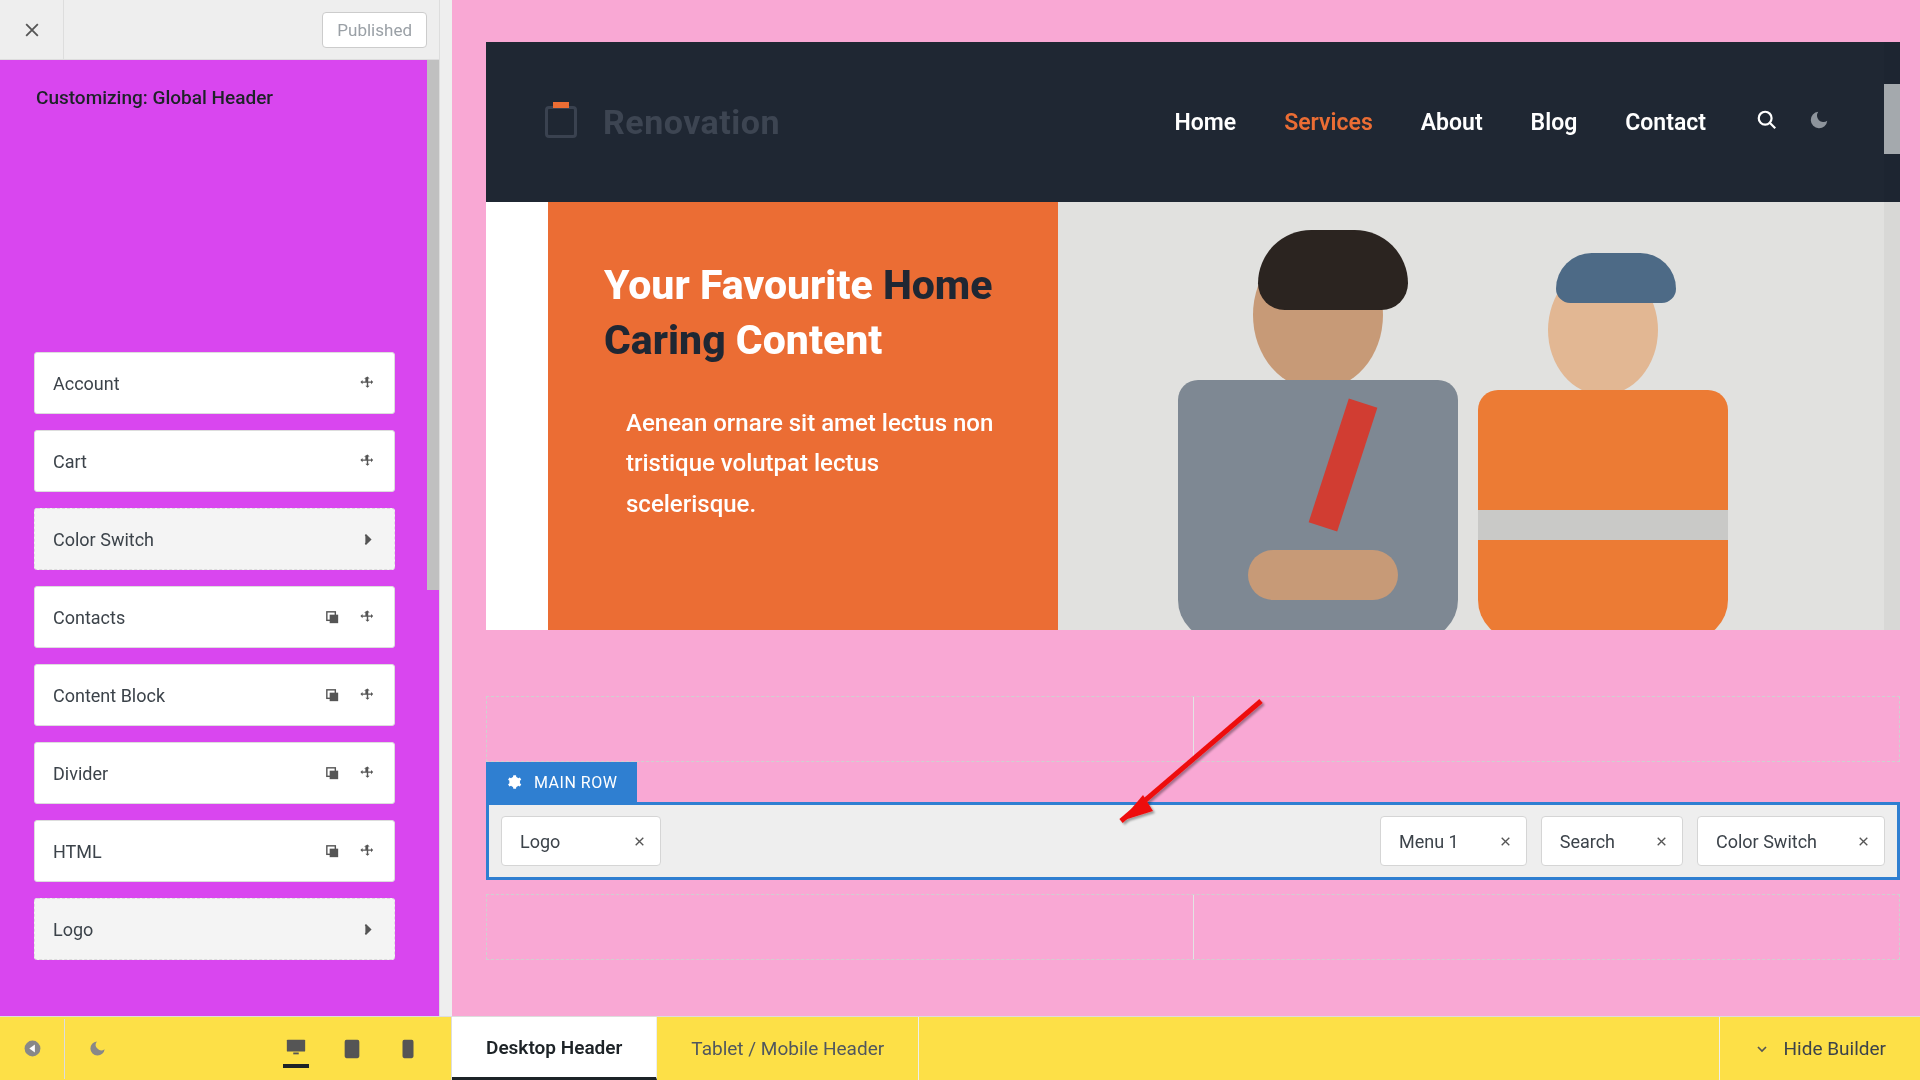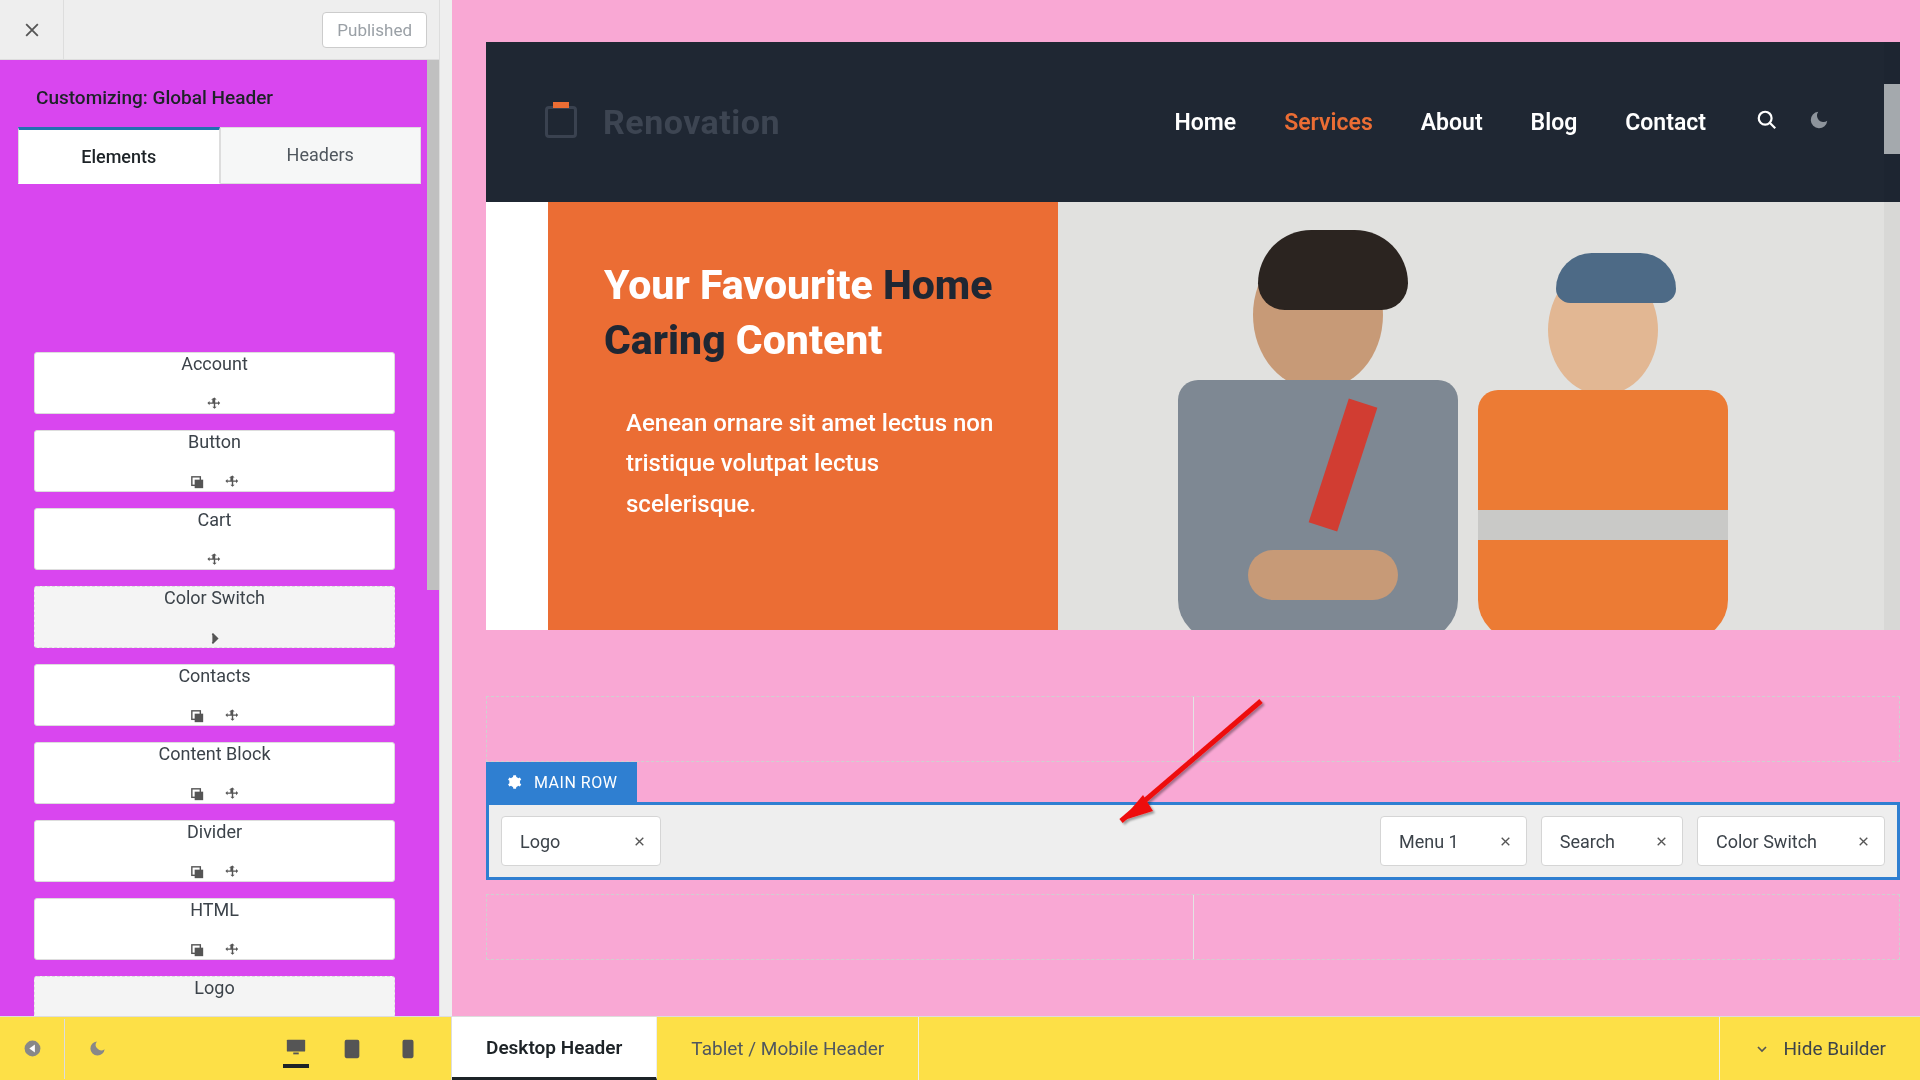--- a/index.html
+++ b/index.html
@@ -52,21 +52,20 @@
 
   .elements-scroll {
     position: absolute; left: 0; right: 10px; top: 324px; bottom: 0;
     padding: 28px 34px 0 34px; overflow: hidden;
   }
   .elem-item {
     background: #fff; border: 1px solid #ddd; border-radius: 3px;
     height: 62px; margin-bottom: 16px; display: flex; align-items: center;
     justify-content: space-between; padding: 0 18px; font-size: 18px; color: #3c434a;
     cursor: pointer;
-    flex-direction: column;
   }
   .elem-item.dashed { border-style: dashed; background: #f4f4f4; }
   .elem-icons { display: flex; gap: 18px; color: #666; }
   .elem-icons svg { width: 17px; height: 17px; fill: #555; }
 
   .sidebar-scrollbar {
     position: absolute; right: 0; top: 60px; width: 12px; height: 530px; background: #c0c0c0;
   }
 
   
@@ -211,42 +210,26 @@
       <svg viewBox="0 0 24 24" stroke="#555" stroke-width="2.2" fill="none">
           <path d="M5 5l14 14M19 5L5 19"></path>
         </svg>
     </div>
     <button class="published-btn">Published</button>
   </div>
 
 
   <div class="sub-label">Customizing: Global Header</div>
 
-  <div class="tabs">
-    <div class="tab active">Elements</div>
-    <div class="tab">Headers</div>
-  </div>
 
   <div class="elements-scroll">
 
   <div class="elem-item">
         <span>Account</span>
         <span class="elem-icons">
-          <svg viewBox="0 0 24 24" fill="#555">
-            <path d="M12 2l3 3h-2v4h4V7l3 3-3 3v-2h-4v4h2l-3 3-3-3h2v-4H5v2l-3-3 3-3v2h4V5H7z"></path>
-          </svg>
-        </span>
-      </div>
-      <div class="elem-item">
-        <span>Button</span>
-        <span class="elem-icons">
-          <svg viewBox="0 0 24 24">
-            <rect x="4" y="4" width="12" height="12" fill="none" stroke="#555" stroke-width="2"></rect>
-            <rect x="8" y="8" width="12" height="12" fill="#555"></rect>
-          </svg>
           <svg viewBox="0 0 24 24" fill="#555">
             <path d="M12 2l3 3h-2v4h4V7l3 3-3 3v-2h-4v4h2l-3 3-3-3h2v-4H5v2l-3-3 3-3v2h4V5H7z"></path>
           </svg>
         </span>
       </div>
       <div class="elem-item">
         <span>Cart</span>
         <span class="elem-icons">
           <svg viewBox="0 0 24 24" fill="#555">
             <path d="M12 2l3 3h-2v4h4V7l3 3-3 3v-2h-4v4h2l-3 3-3-3h2v-4H5v2l-3-3 3-3v2h4V5H7z"></path>

